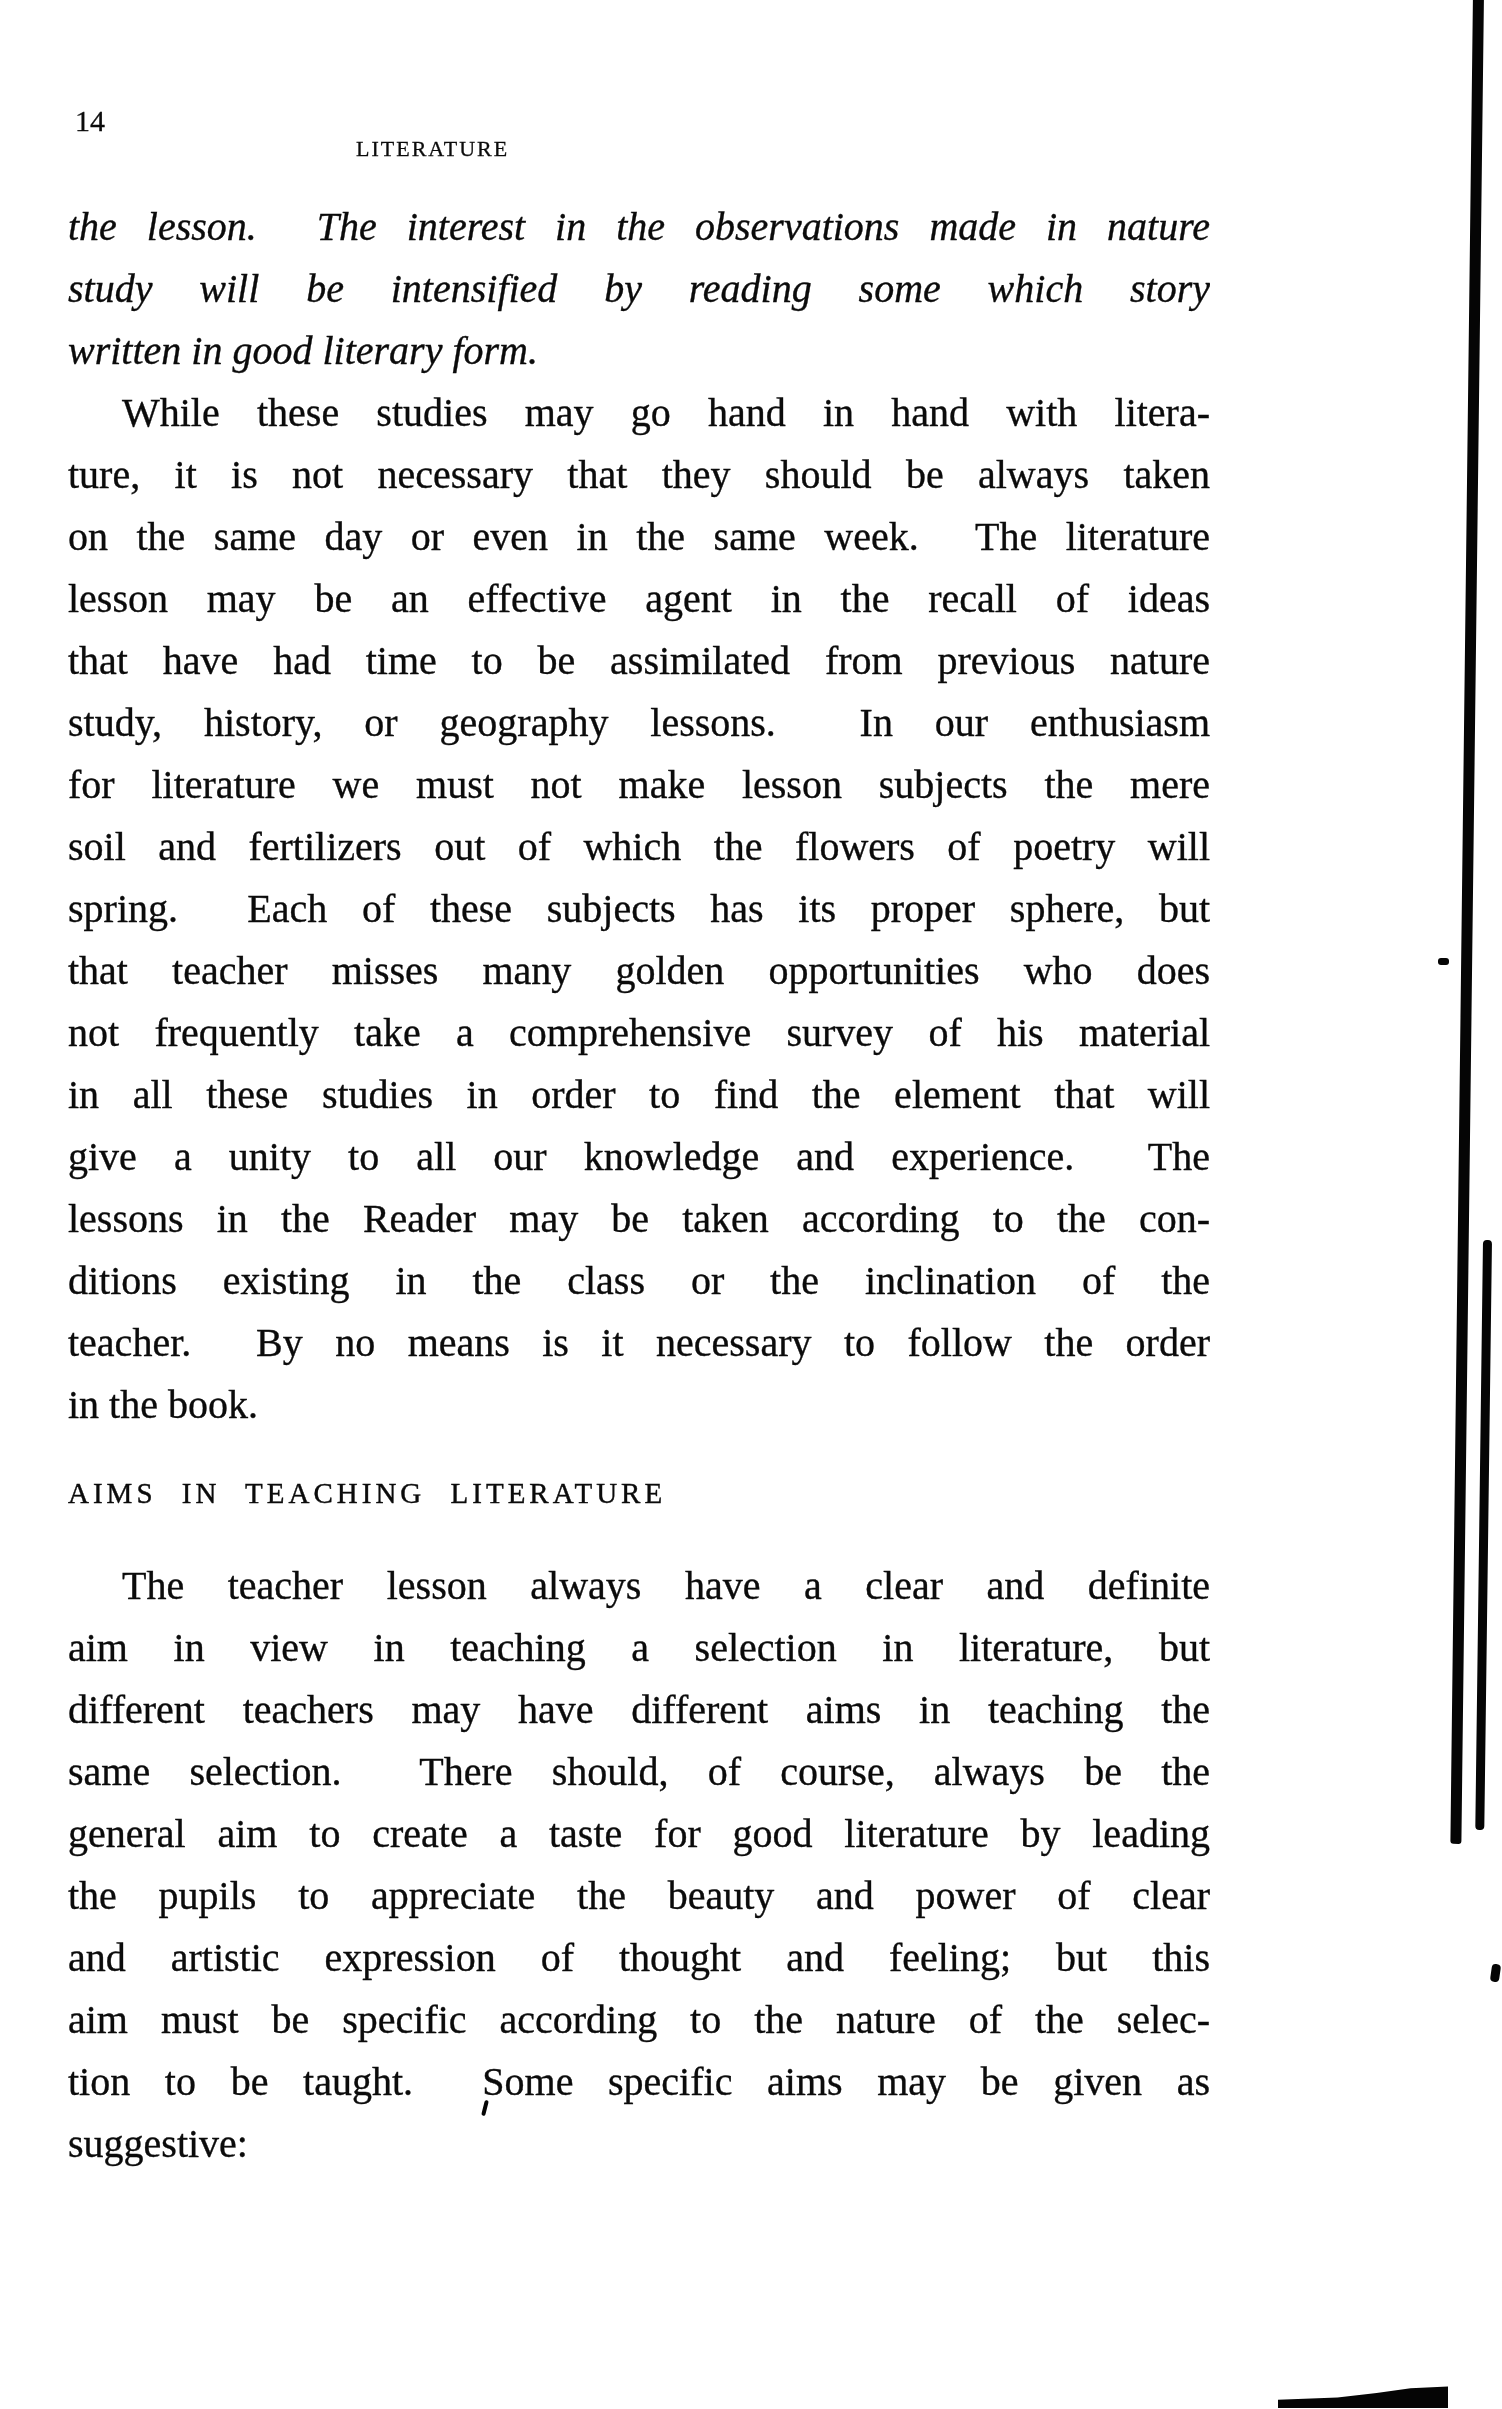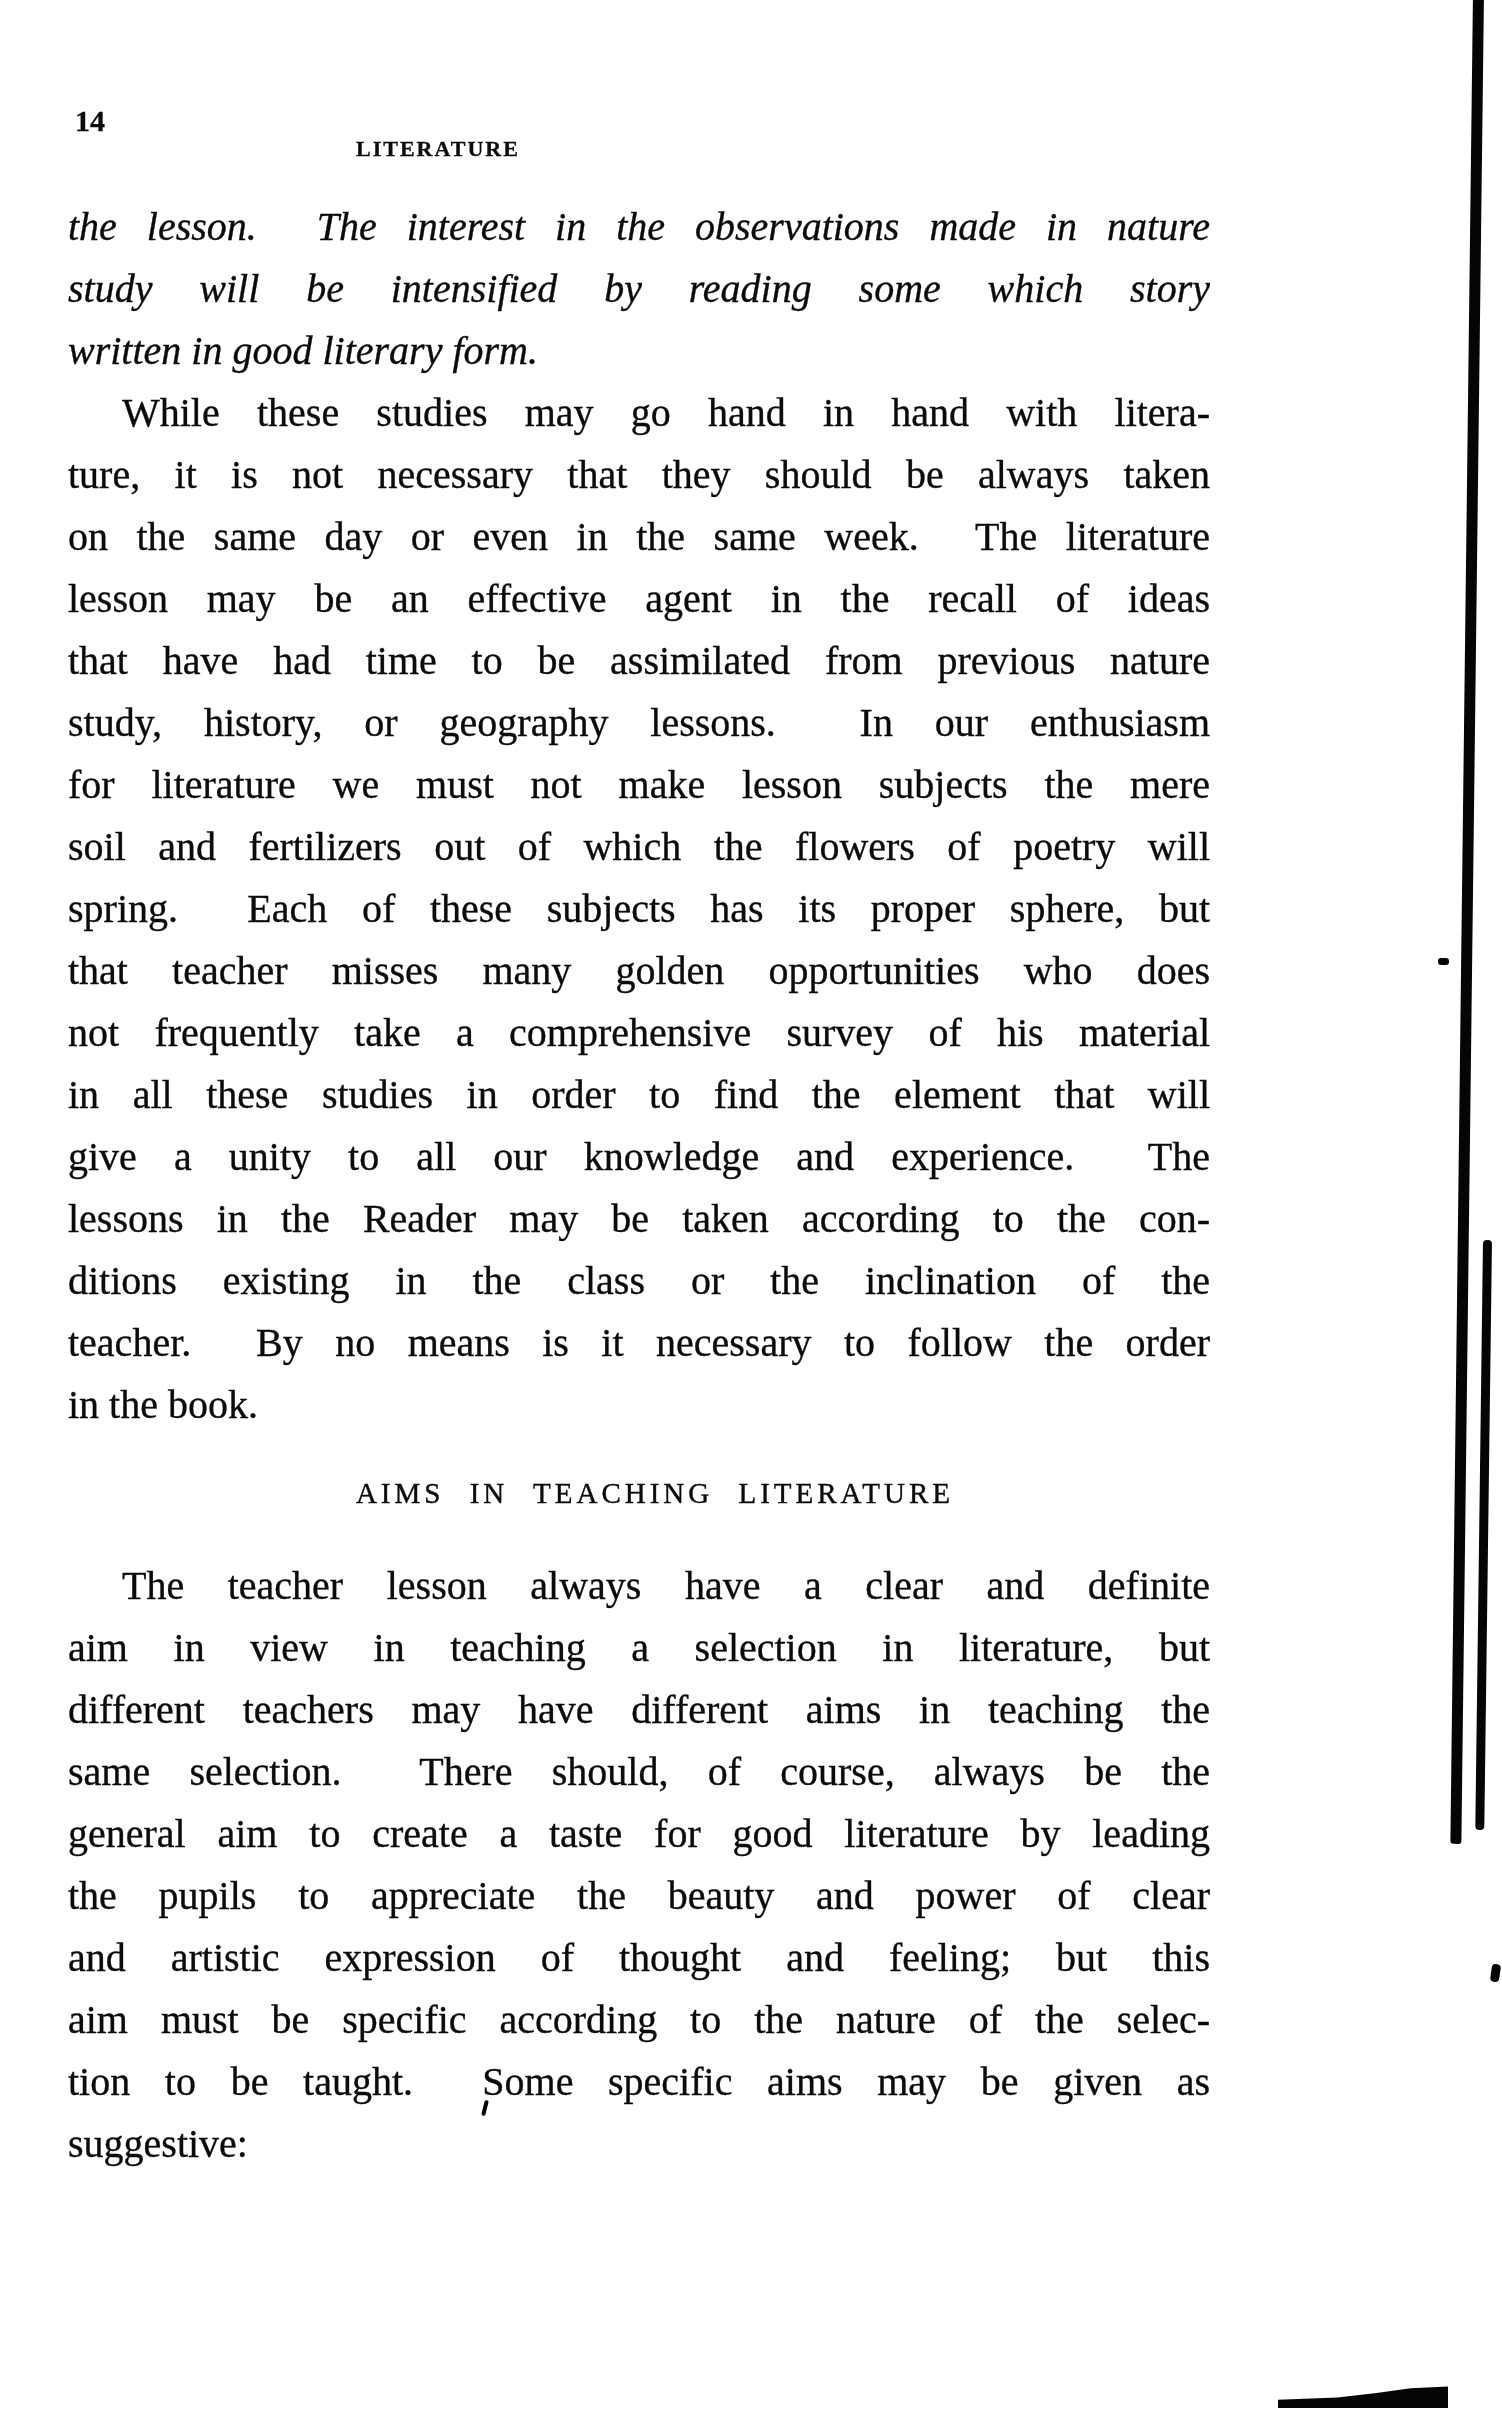--- a/index.html
+++ b/index.html
@@ -17,21 +17,21 @@
     color: #0b0b0b;
   }
   
   .running-head {
     position: absolute;
     top: 100px;
     left: 0;
     width: 100%;
     height: 48px;
     font-size: 30px;
-    font-weight: 700;
+    font-weight: 400;
     -webkit-text-stroke: 0.3px #0b0b0b;
   }
   .page-number {
     position: absolute;
     left: 75px;
     top: 4px;
   }
   .head-title {
     position: absolute;
     left: 356px;
@@ -61,23 +61,22 @@
   }
   .line.indent { padding-left: 54px; }
   .line.last {
     text-align: right;
     text-align-last: left;
   }
   
   .section-heading {
     position: absolute;
     top: 1477px;
-    left: 84px;
+    left: 68px;
     width: 1142px;
-    text-align: center;
     font-size: 29px;
     letter-spacing: 4px;
     word-spacing: 14px;
     font-weight: 400;
     -webkit-text-stroke: 0.4px #0b0b0b;
   }
   
   .artifact { position: absolute; background: #050505; }
   .streak-main {
     left: 1473px;

